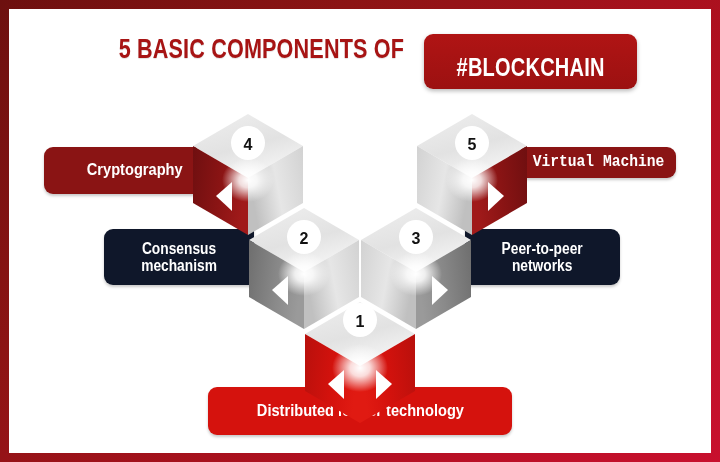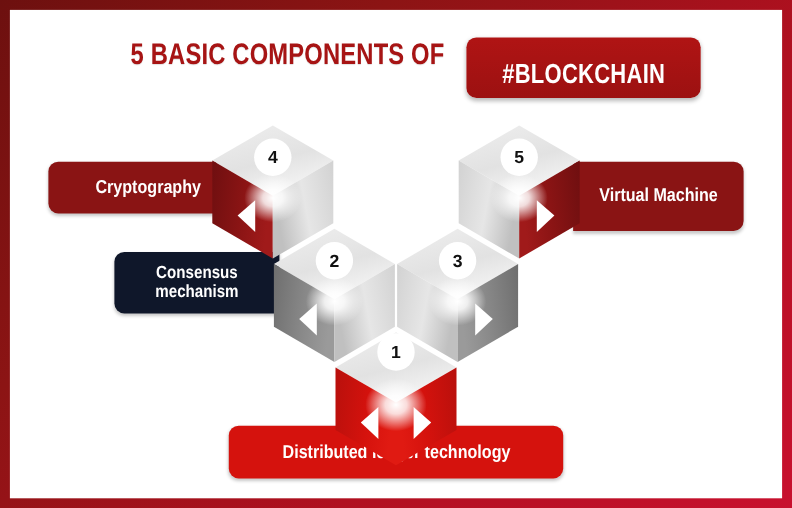--- a/index.html
+++ b/index.html
@@ -70,22 +70,22 @@
 
   #pill-crypto{
     left:44px;top:147px;width:153px;height:47px;
     border-radius:9px 0 0 9px;font-size:17px;padding-left:28px;
   }
   #pill-consensus{
     left:104px;top:229px;width:150px;height:56px;
     border-radius:9px 0 0 9px;font-size:16px;
   }
   #pill-vm{
-    left:521px;top:147px;width:155px;height:63px;
-    border-radius:0 9px 9px 0;font-size:17px;
+    left:521px;top:147px;width:155px;height:31px;
+    border-radius:0 9px 9px 0;font-size:17px;font-family:Liberation Mono, monospace;
   }
   #pill-p2p{
     left:465px;top:229px;width:155px;height:56px;
     border-radius:0 9px 9px 0;font-size:16px;
   }
   #pill-dlt{
     left:208px;top:387px;width:304px;height:48px;
     border-radius:9px;font-size:17px;
   }
 
@@ -124,20 +124,24 @@
 
     <div class="pill gray" id="pill-consensus">
       <span>Consensus
 mechanism</span>
     </div>
 
     <div class="pill dark-red" id="pill-vm">
       <span>Virtual Machine</span>
     </div>
 
+    <div class="pill gray" id="pill-p2p">
+      <span>Peer-to-peer
+networks</span>
+    </div>
 
     <div class="pill bright-red" id="pill-dlt">
       <span>Distributed ledger technology</span>
     </div>
 
     <svg id="cubes" viewBox="0 0 720 462">
       <defs>
 
         <linearGradient id="gTop" x1="0" y1="0" x2="0.45" y2="1">
           <stop offset="0%" stop-color="#efefef"></stop>

